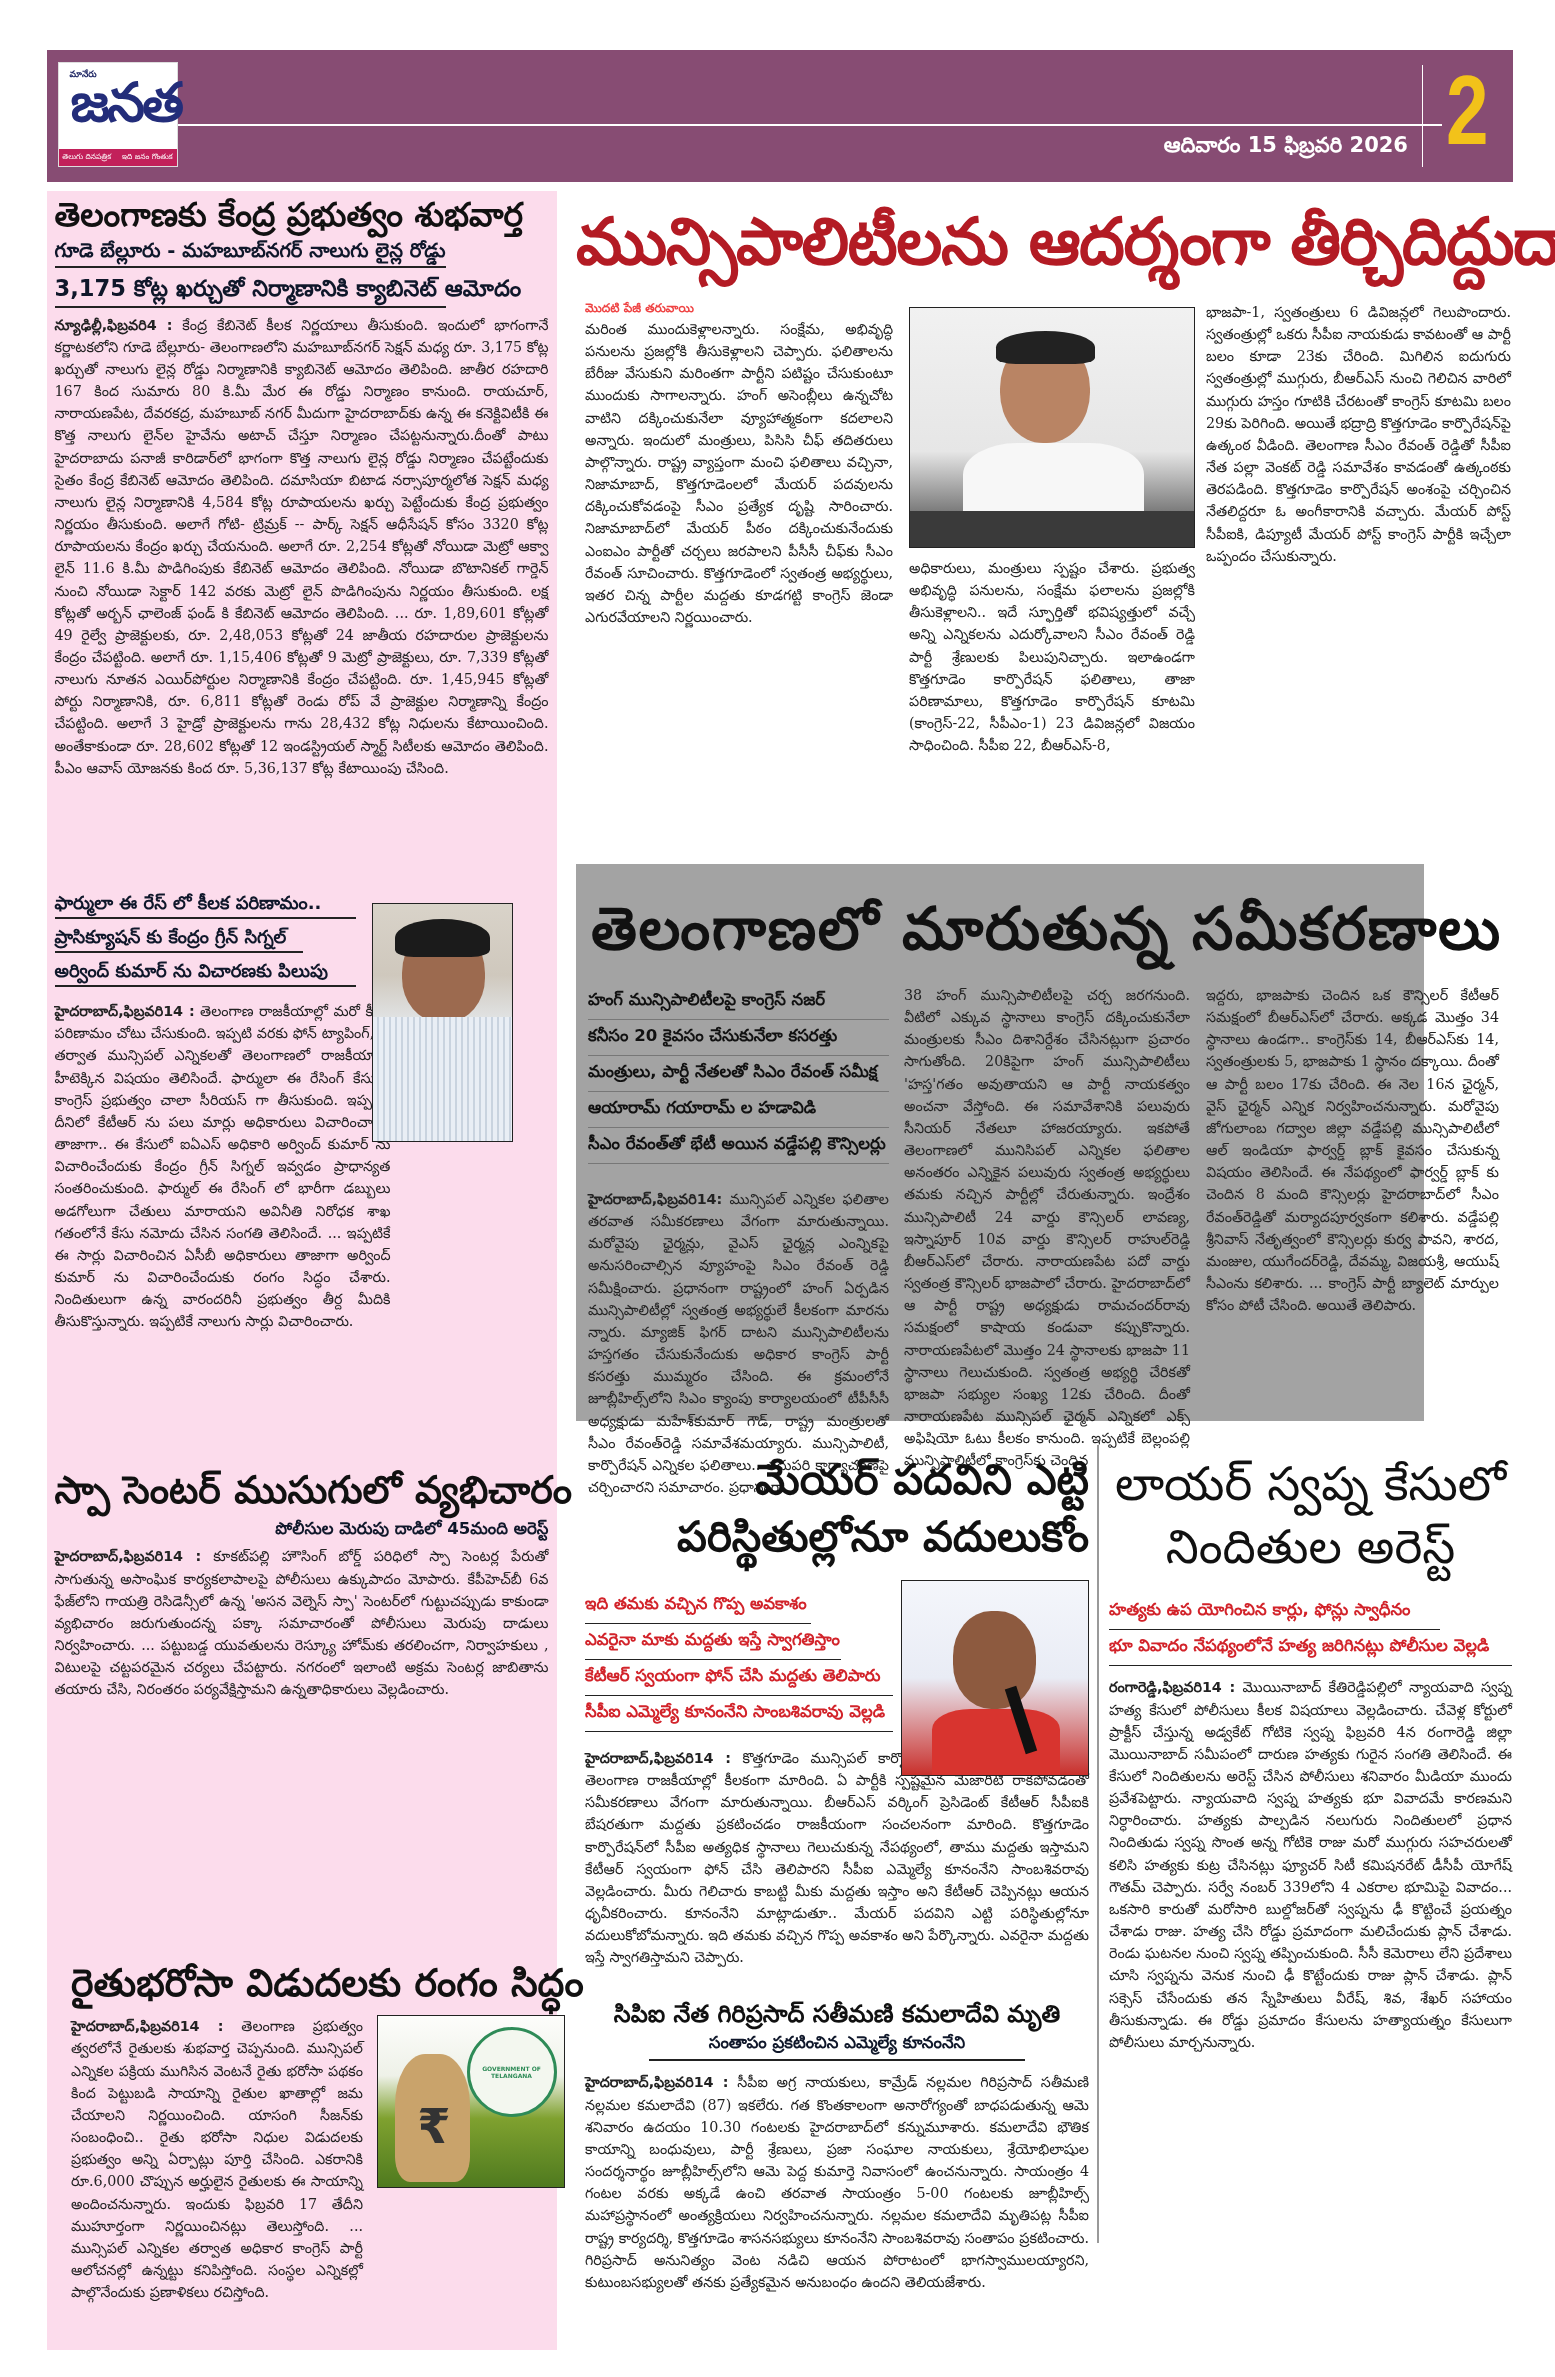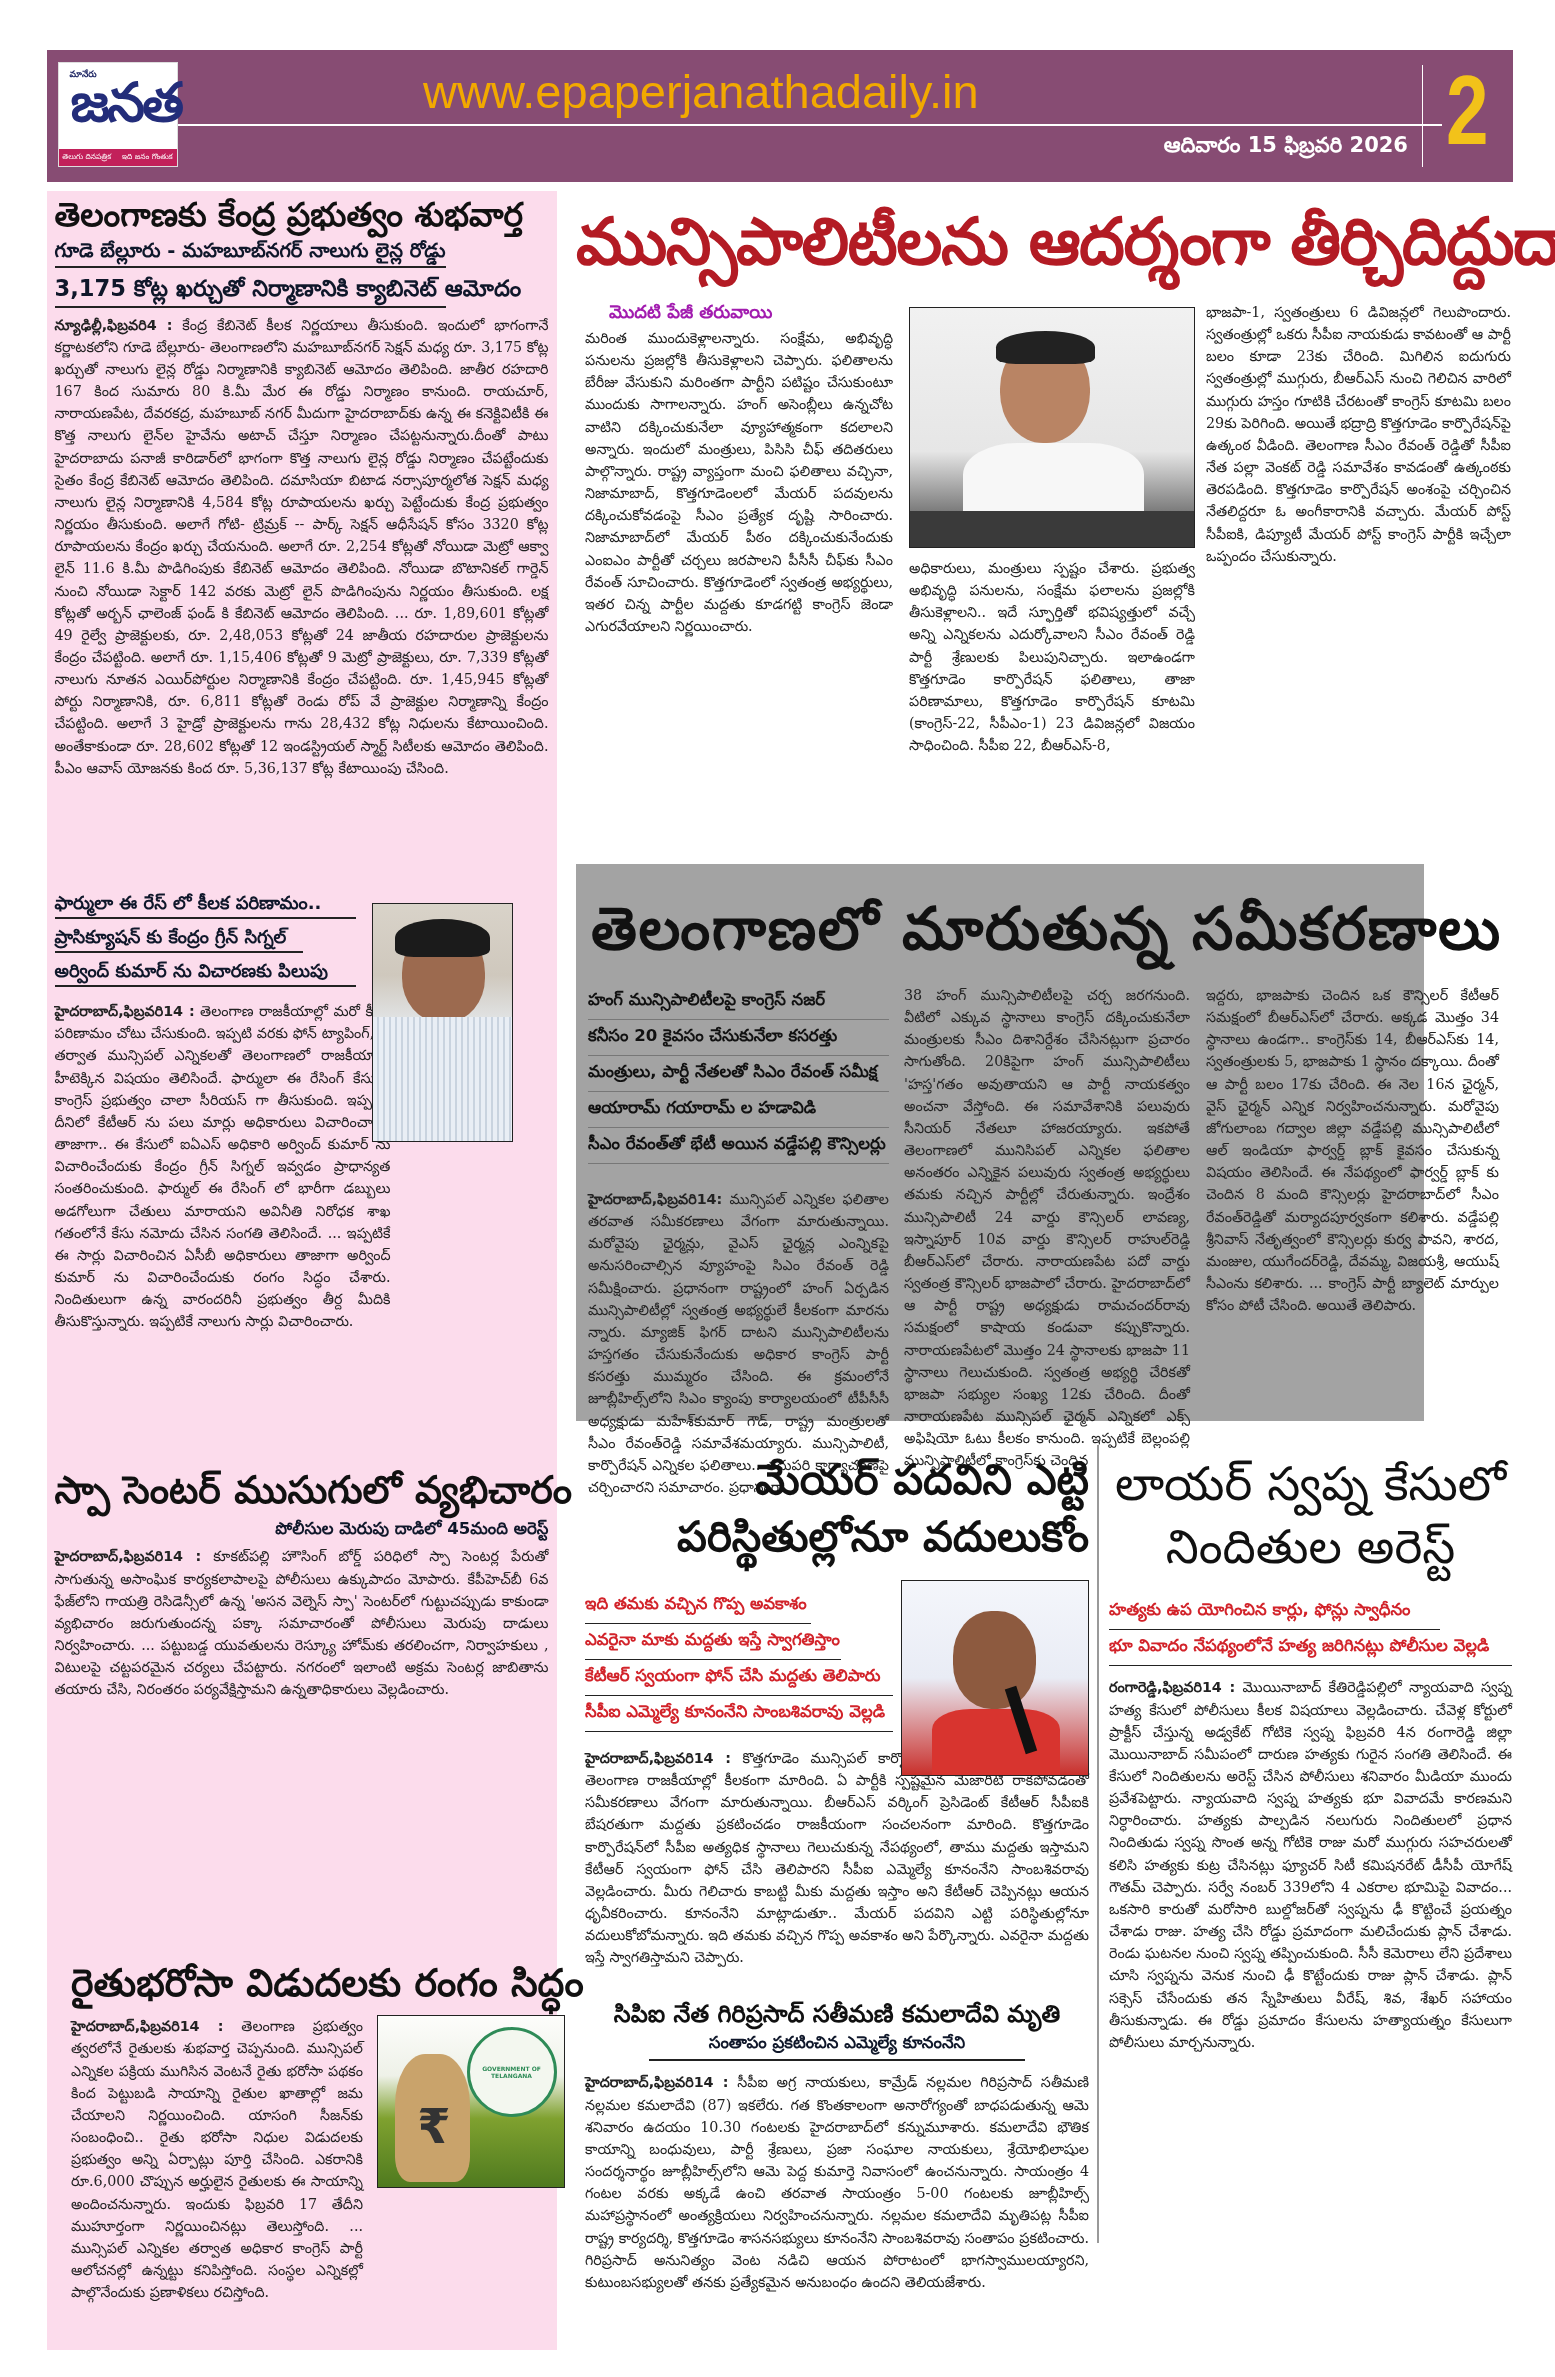--- a/index.html
+++ b/index.html
@@ -23,21 +23,21 @@
   .art { position: absolute; }
   .headline-black { font-weight: bold; color: #111; line-height: 1.1; }
   .sub-red { color: #0f172a; font-weight: bold; line-height: 1.3; }
   .rule { height: 1.5px; background: #222; margin: 3px 0 6px 0; }
   .body-text { font-family: "DejaVu Serif", serif; font-size: 14.3px; line-height: 1.55; text-align: justify; color: #222; }
   .dateline { font-weight: bold; font-family: "DejaVu Sans", sans-serif; }
   .photo { position: absolute; border: 1.5px solid #222; overflow: hidden; }
 
   
   .top-head { position: absolute; left: 576px; top: 209px; width: 936px; text-align: center; font-size: 65px; font-weight: bold; color: #b31b24; letter-spacing: -1.5px; line-height: 1; white-space: nowrap; }
-  .cont-label { color: #a21caf; font-weight: bold; font-size: 18px; margin-left: 24px; }
+  .cont-label { color: #ef4444; font-weight: bold; font-size: 12px; }
 
   .grey-box { position: absolute; left: 576px; top: 864px; width: 848px; height: 557px; background: #a3a3a3; }
   .grey-head { position: absolute; left: 15px; top: 30px; width: 910px; font-size: 59px; color: #111; font-family: "DejaVu Sans", sans-serif; letter-spacing: 1.5px; white-space: nowrap; }
 
   .kicker-list { position: absolute; }
   .kicker { font-weight: bold; color: #111; font-size: 16.6px; padding: 6px 0; border-bottom: 1.5px solid #777; }
   .kicker-red { font-weight: bold; color: #d2232a; font-size: 16.6px; padding: 6px 0; border-bottom: 1.5px solid #222; }
 
   .col-divider { position: absolute; width: 1.5px; background: #999; }
 </style>
@@ -46,21 +46,20 @@
 
 <header class="masthead">
   <div class="logo-box">
     <span class="logo-small">మానేరు</span>
     <span class="logo-main">జనత</span>
     <div class="logo-strip">
       <span>తెలుగు దినపత్రిక</span>
       <span>ఇది జనం గొంతుక</span>
     </div>
   </div>
-  <div class="site-url">www.epaperjanathadaily.in</div>
   <div class="mast-rule"></div>
   <div class="mast-date">ఆదివారం 15 ఫిబ్రవరి 2026</div>
   <div class="mast-vline"></div>
   <div class="page-num">2</div>
 </header>
 
 <section class="left-col">
 
   <article class="art" style="left:7.5px; top:6px; width:494px;">
     <h2 class="headline-black" style="font-size:33px; white-space:nowrap;">తెలంగాణకు కేంద్ర ప్రభుత్వం శుభవార్త</h2>

